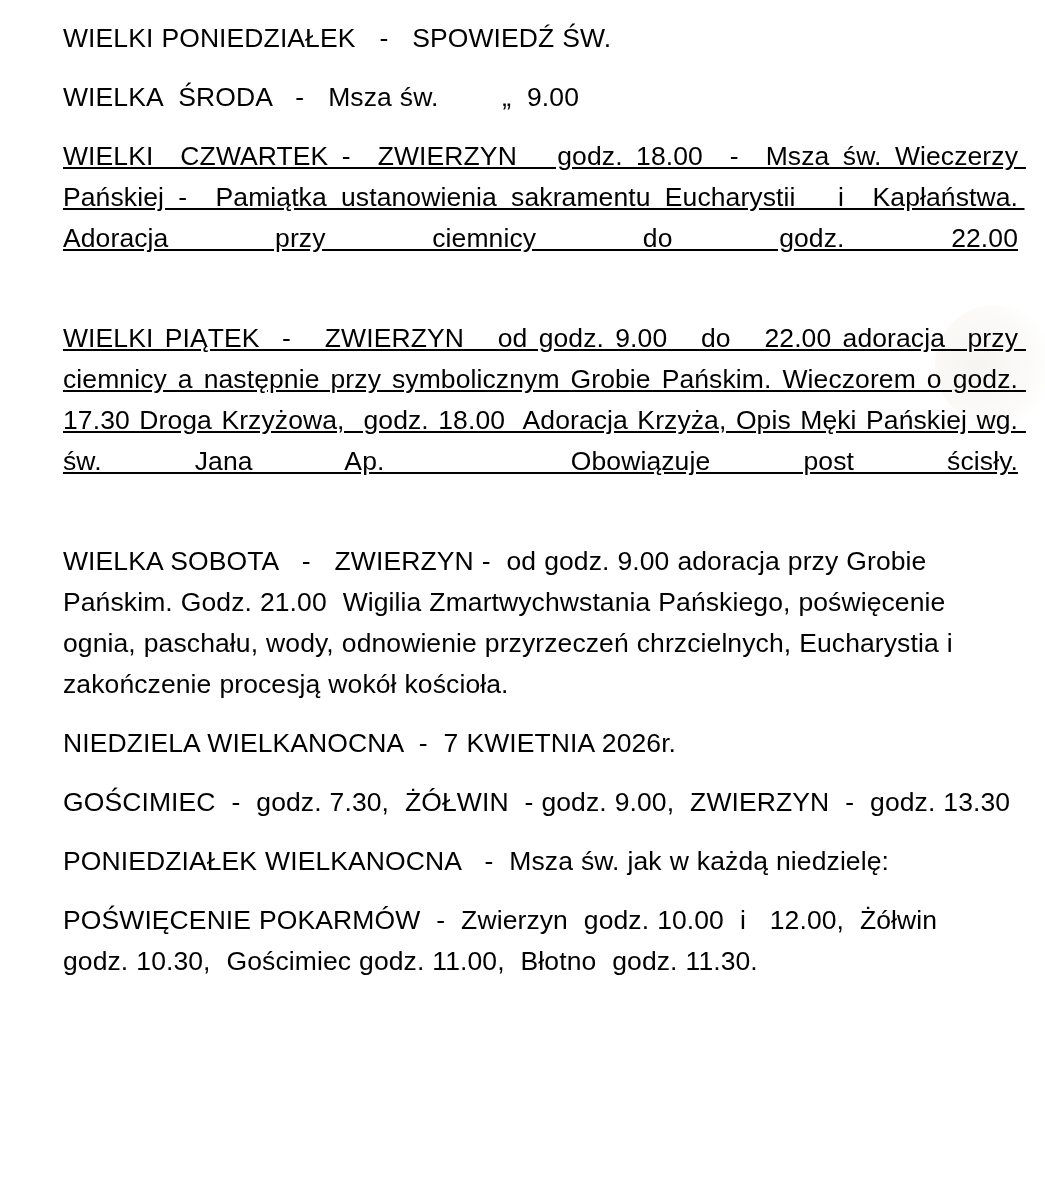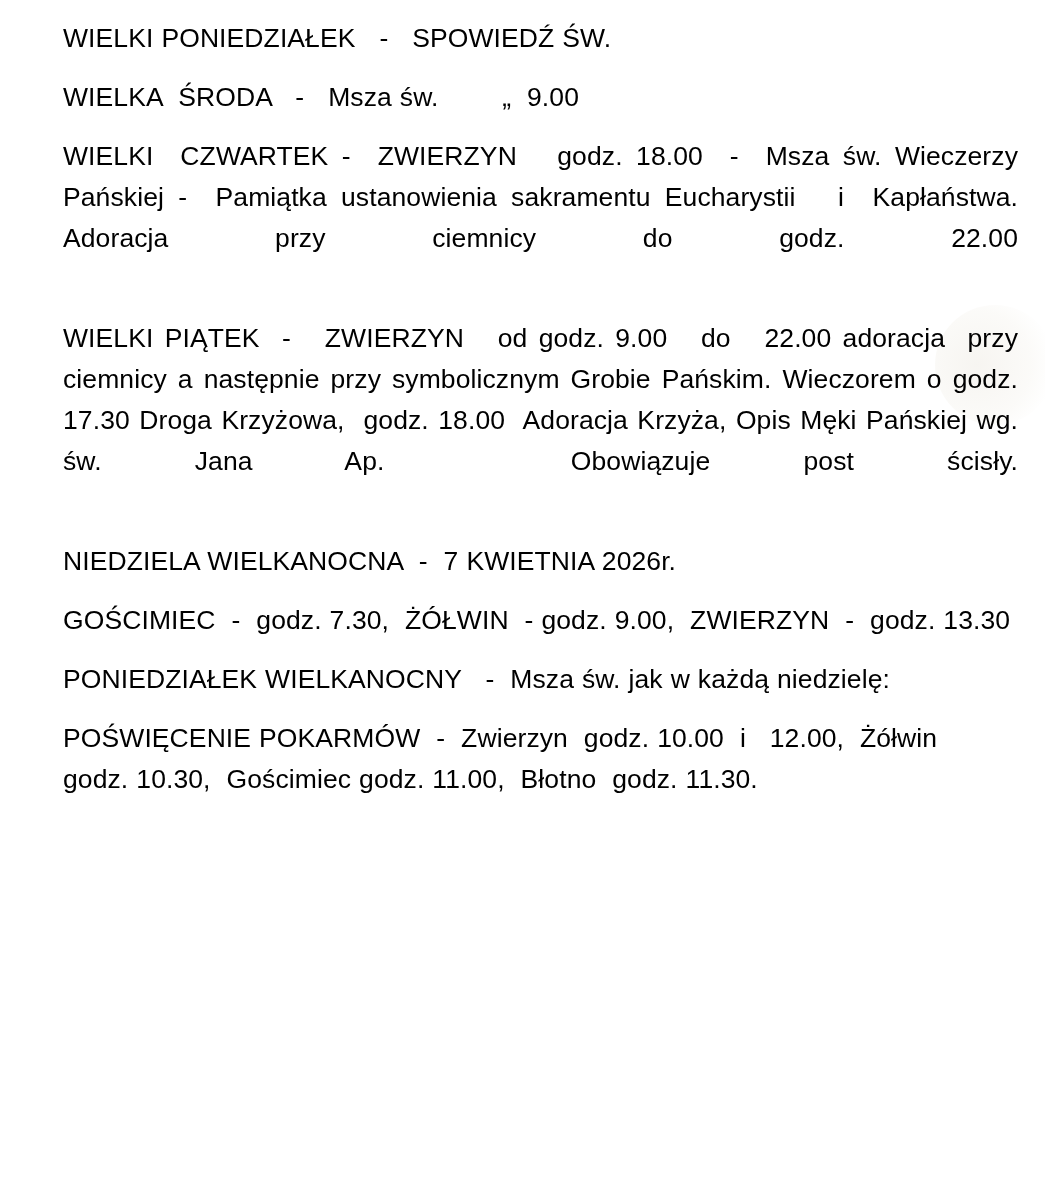--- a/index.html
+++ b/index.html
@@ -49,20 +49,21 @@
     font-size: 26.5px;
     line-height: 41px;
     letter-spacing: 0.1px;
     word-spacing: 0.5px;
     text-align: left;
     white-space: pre-wrap;
   }
   p.para.justify {
     text-align: justify;
     text-justify: inter-word;
+    text-decoration: underline;
   }
   p.para.justify::after {
     content: "";
     display: inline-block;
     width: 100%;
   }
   p.para.last {
     margin-bottom: 0;
   }
 </style>
@@ -77,24 +78,25 @@
     <p class="para">WIELKI PONIEDZIAŁEK   -   SPOWIEDŹ ŚW.</p>
 
 
 
     <p class="para">WIELKA  ŚRODA   -   Msza św.        „  9.00</p>
 
     <p class="para justify">WIELKI  CZWARTEK -  ZWIERZYN   godz. 18.00  -  Msza św. Wieczerzy Pańskiej -  Pamiątka ustanowienia sakramentu Eucharystii   i  Kapłaństwa. Adoracja przy ciemnicy do godz. 22.00</p>
 
     <p class="para justify">WIELKI PIĄTEK  -   ZWIERZYN   od godz. 9.00   do   22.00 adoracja  przy ciemnicy a następnie przy symbolicznym Grobie Pańskim. Wieczorem o godz. 17.30 Droga Krzyżowa,  godz. 18.00  Adoracja Krzyża, Opis Męki Pańskiej wg. św. Jana Ap.  Obowiązuje post ścisły.</p>
 
+    <p class="para">WIELKA SOBOTA   -   ZWIERZYN -  od godz. 9.00 adoracja przy Grobie Pańskim. Godz. 21.00  Wigilia Zmartwychwstania Pańskiego, poświęcenie ognia, paschału, wody, odnowienie przyrzeczeń chrzcielnych, Eucharystia i zakończenie procesją wokół kościoła.</p>
 
     <p class="para">NIEDZIELA WIELKANOCNA  -  7 KWIETNIA 2026r.</p>
 
     <p class="para">GOŚCIMIEC  -  godz. 7.30,  ŻÓŁWIN  - godz. 9.00,  ZWIERZYN  -  godz. 13.30</p>
 
-    <p class="para">PONIEDZIAŁEK WIELKANOCNY   -  Msza św. jak w każdą niedzielę:</p>
+    <p class="para">PONIEDZIAŁEK WIELKANOCNA   -  Msza św. jak w każdą niedzielę:</p>
 
 
     <p class="para last">POŚWIĘCENIE POKARMÓW  -  Zwierzyn  godz. 10.00  i   12.00,  Żółwin  godz. 10.30,  Gościmiec godz. 11.00,  Błotno  godz. 11.30.</p>
   </div>
 
 </div>
 
 </body></html>

